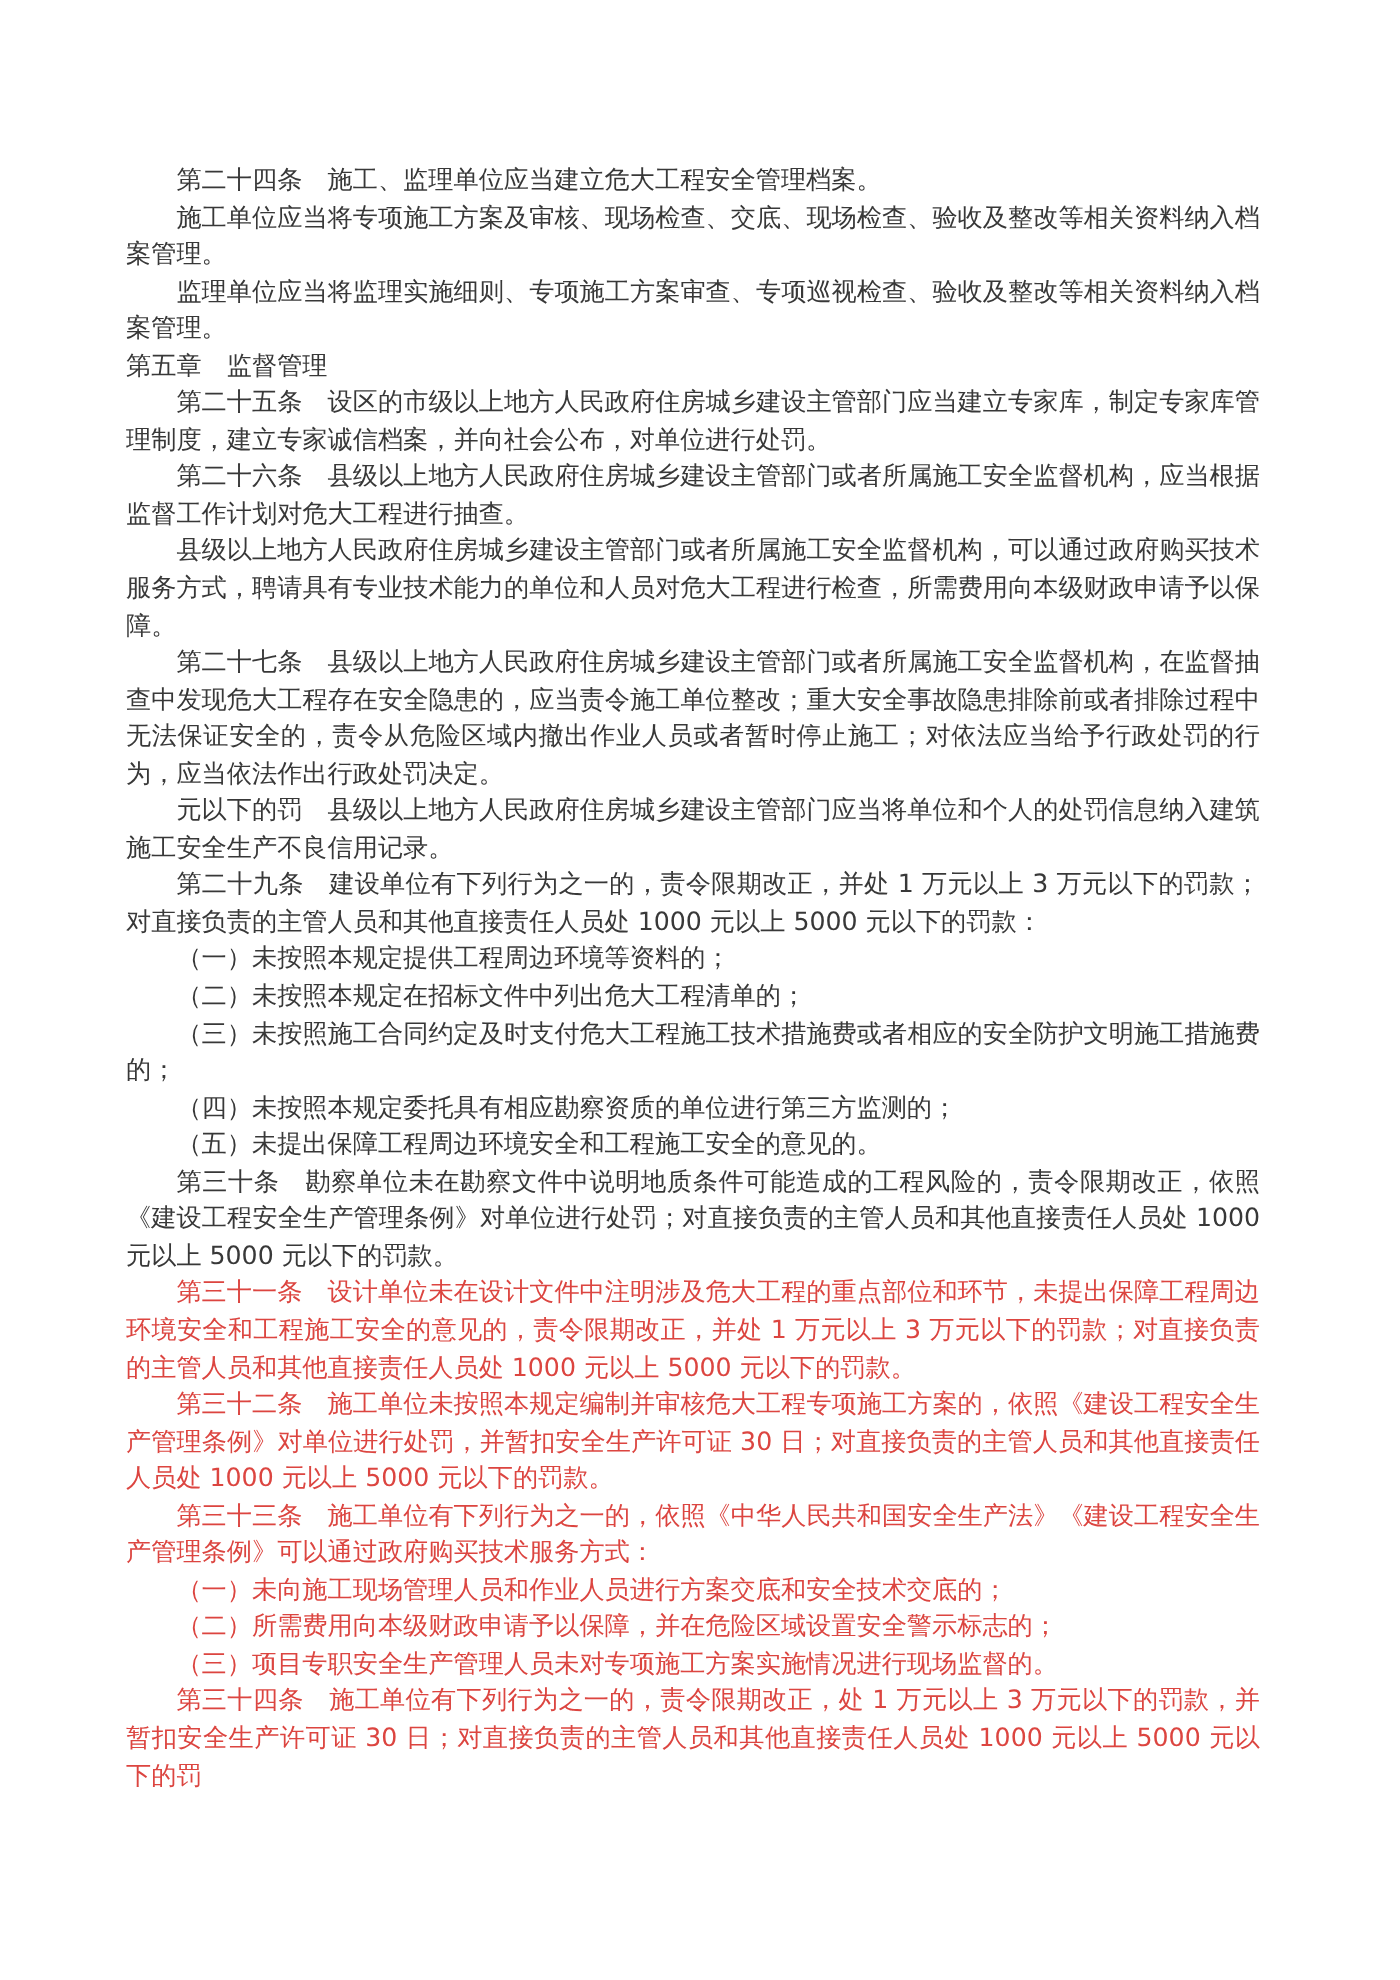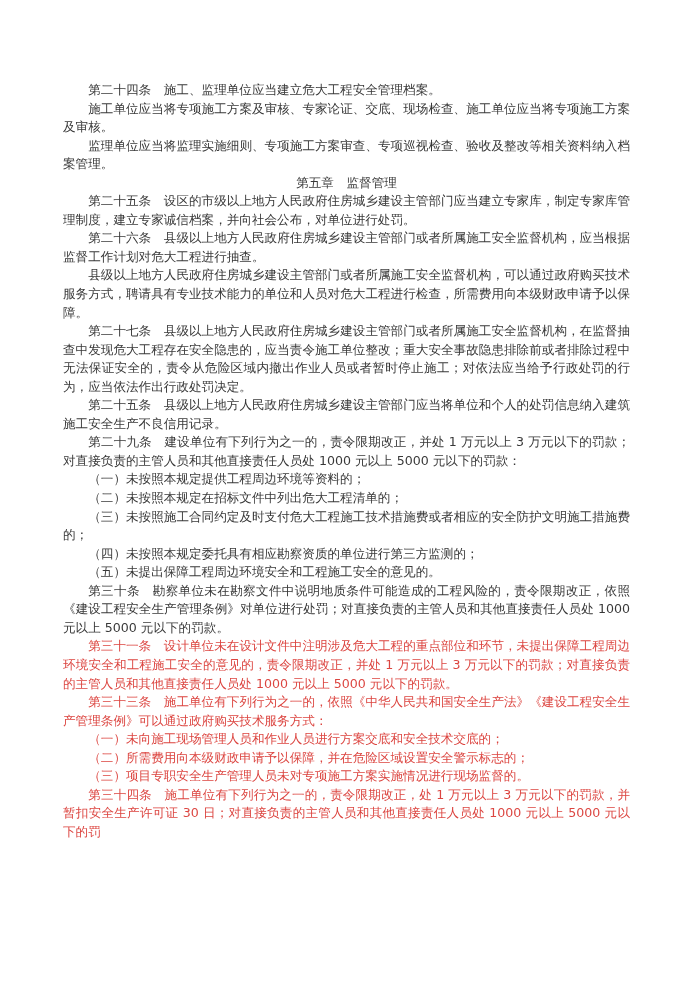--- a/index.html
+++ b/index.html
@@ -24,48 +24,49 @@
     font-size: 12.6px;
     line-height: 18.55px;
     text-align: justify;
   }
   .doc p {
     margin: 0;
     padding: 0;
     text-indent: 2em;
   }
   .doc p.chapter {
-    text-align: center;
+    text-align: left;
     text-indent: 0;
   }
   .doc p.red {
     color: var(--red-color, #dc4540);
   }
 </style>
 </head>
 <body>
 
 <div class="page">
   <div class="doc" id="doc-body">
       <p class="para">第二十四条　施工、监理单位应当建立危大工程安全管理档案。</p>
-      <p class="para">施工单位应当将专项施工方案及审核、专家论证、交底、现场检查、施工单位应当将专项施工方案及审核。</p>
+      <p class="para">施工单位应当将专项施工方案及审核、现场检查、交底、现场检查、验收及整改等相关资料纳入档案管理。</p>
       <p class="para">监理单位应当将监理实施细则、专项施工方案审查、专项巡视检查、验收及整改等相关资料纳入档案管理。</p>
       <p class="chapter">第五章　监督管理</p>
       <p class="para">第二十五条　设区的市级以上地方人民政府住房城乡建设主管部门应当建立专家库，制定专家库管理制度，建立专家诚信档案，并向社会公布，对单位进行处罚。</p>
       <p class="para">第二十六条　县级以上地方人民政府住房城乡建设主管部门或者所属施工安全监督机构，应当根据监督工作计划对危大工程进行抽查。</p>
       <p class="para">县级以上地方人民政府住房城乡建设主管部门或者所属施工安全监督机构，可以通过政府购买技术服务方式，聘请具有专业技术能力的单位和人员对危大工程进行检查，所需费用向本级财政申请予以保障。</p>
       <p class="para">第二十七条　县级以上地方人民政府住房城乡建设主管部门或者所属施工安全监督机构，在监督抽查中发现危大工程存在安全隐患的，应当责令施工单位整改；重大安全事故隐患排除前或者排除过程中无法保证安全的，责令从危险区域内撤出作业人员或者暂时停止施工；对依法应当给予行政处罚的行为，应当依法作出行政处罚决定。</p>
-      <p class="para">第二十五条　县级以上地方人民政府住房城乡建设主管部门应当将单位和个人的处罚信息纳入建筑施工安全生产不良信用记录。</p>
+      <p class="para">元以下的罚　县级以上地方人民政府住房城乡建设主管部门应当将单位和个人的处罚信息纳入建筑施工安全生产不良信用记录。</p>
       <p class="para">第二十九条　建设单位有下列行为之一的，责令限期改正，并处 1 万元以上 3 万元以下的罚款；对直接负责的主管人员和其他直接责任人员处 1000 元以上 5000 元以下的罚款：</p>
       <p class="para">（一）未按照本规定提供工程周边环境等资料的；</p>
       <p class="para">（二）未按照本规定在招标文件中列出危大工程清单的；</p>
       <p class="para">（三）未按照施工合同约定及时支付危大工程施工技术措施费或者相应的安全防护文明施工措施费的；</p>
       <p class="para">（四）未按照本规定委托具有相应勘察资质的单位进行第三方监测的；</p>
       <p class="para">（五）未提出保障工程周边环境安全和工程施工安全的意见的。</p>
       <p class="para">第三十条　勘察单位未在勘察文件中说明地质条件可能造成的工程风险的，责令限期改正，依照《建设工程安全生产管理条例》对单位进行处罚；对直接负责的主管人员和其他直接责任人员处 1000 元以上 5000 元以下的罚款。</p>
       <p class="para red">第三十一条　设计单位未在设计文件中注明涉及危大工程的重点部位和环节，未提出保障工程周边环境安全和工程施工安全的意见的，责令限期改正，并处 1 万元以上 3 万元以下的罚款；对直接负责的主管人员和其他直接责任人员处 1000 元以上 5000 元以下的罚款。</p>
+      <p class="para red">第三十二条　施工单位未按照本规定编制并审核危大工程专项施工方案的，依照《建设工程安全生产管理条例》对单位进行处罚，并暂扣安全生产许可证 30 日；对直接负责的主管人员和其他直接责任人员处 1000 元以上 5000 元以下的罚款。</p>
       <p class="para red">第三十三条　施工单位有下列行为之一的，依照《中华人民共和国安全生产法》《建设工程安全生产管理条例》可以通过政府购买技术服务方式：</p>
       <p class="para red">（一）未向施工现场管理人员和作业人员进行方案交底和安全技术交底的；</p>
       <p class="para red">（二）所需费用向本级财政申请予以保障，并在危险区域设置安全警示标志的；</p>
       <p class="para red">（三）项目专职安全生产管理人员未对专项施工方案实施情况进行现场监督的。</p>
       <p class="para red">第三十四条　施工单位有下列行为之一的，责令限期改正，处 1 万元以上 3 万元以下的罚款，并暂扣安全生产许可证 30 日；对直接负责的主管人员和其他直接责任人员处 1000 元以上 5000 元以下的罚</p>
     </div>
 </div>
 
 </body></html>

